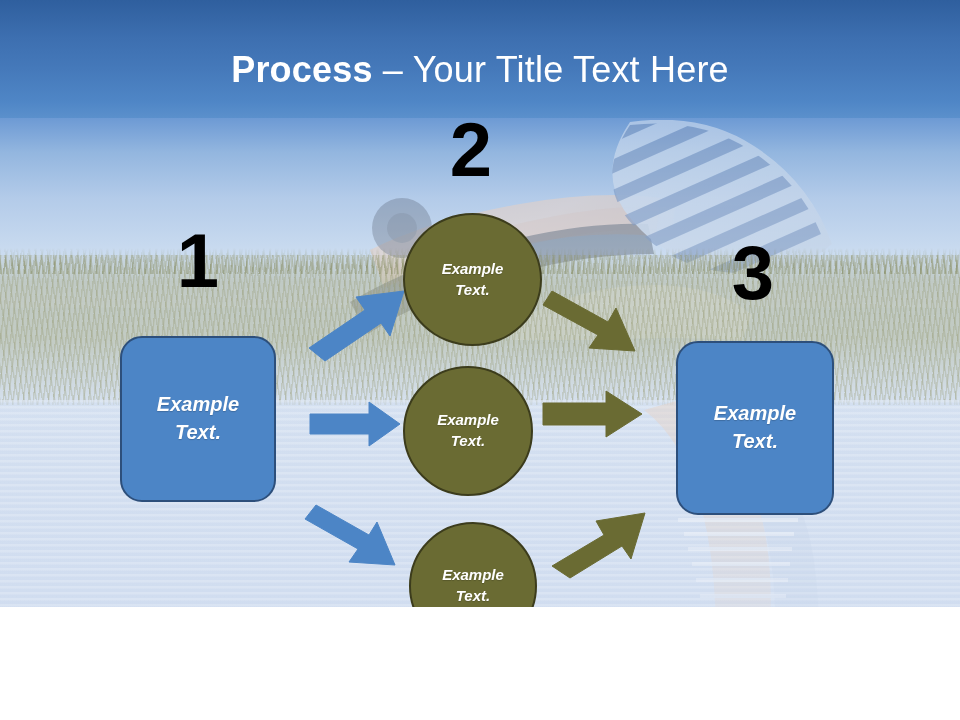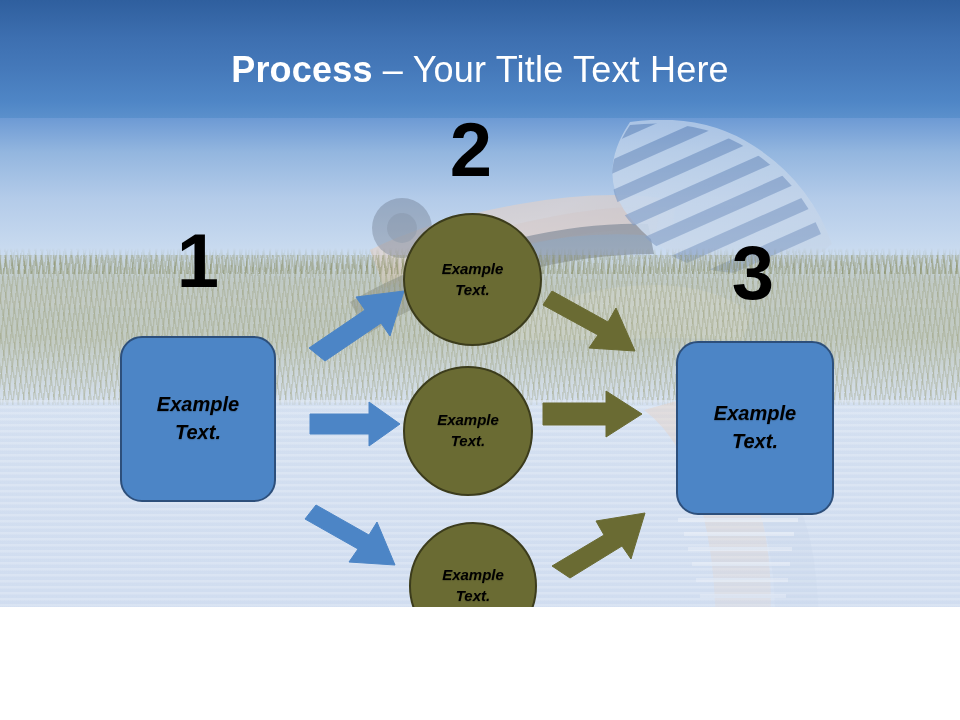--- a/index.html
+++ b/index.html
@@ -165,21 +165,21 @@
     position: absolute;
     background: #4c85c6;
     border: 2px solid #2d4f7b;
     border-radius: 22px;
     box-sizing: border-box;
     display: flex;
     align-items: center;
     justify-content: center;
   }
   .box .lbl, .circle .lbl {
-    color: #000000;
+    color: #ffffff;
     font-style: italic;
     font-weight: bold;
     text-align: center;
     line-height: 1.38;
     text-shadow: 0 1px 1px rgba(0,0,0,0.18);
   }
   #box-start { left: 120px; top: 336px; width: 156px; height: 166px; }
   #box-start .lbl { font-size: 20px; }
   #box-end   { left: 676px; top: 341px; width: 158px; height: 174px; }
   #box-end .lbl { font-size: 20px; }

